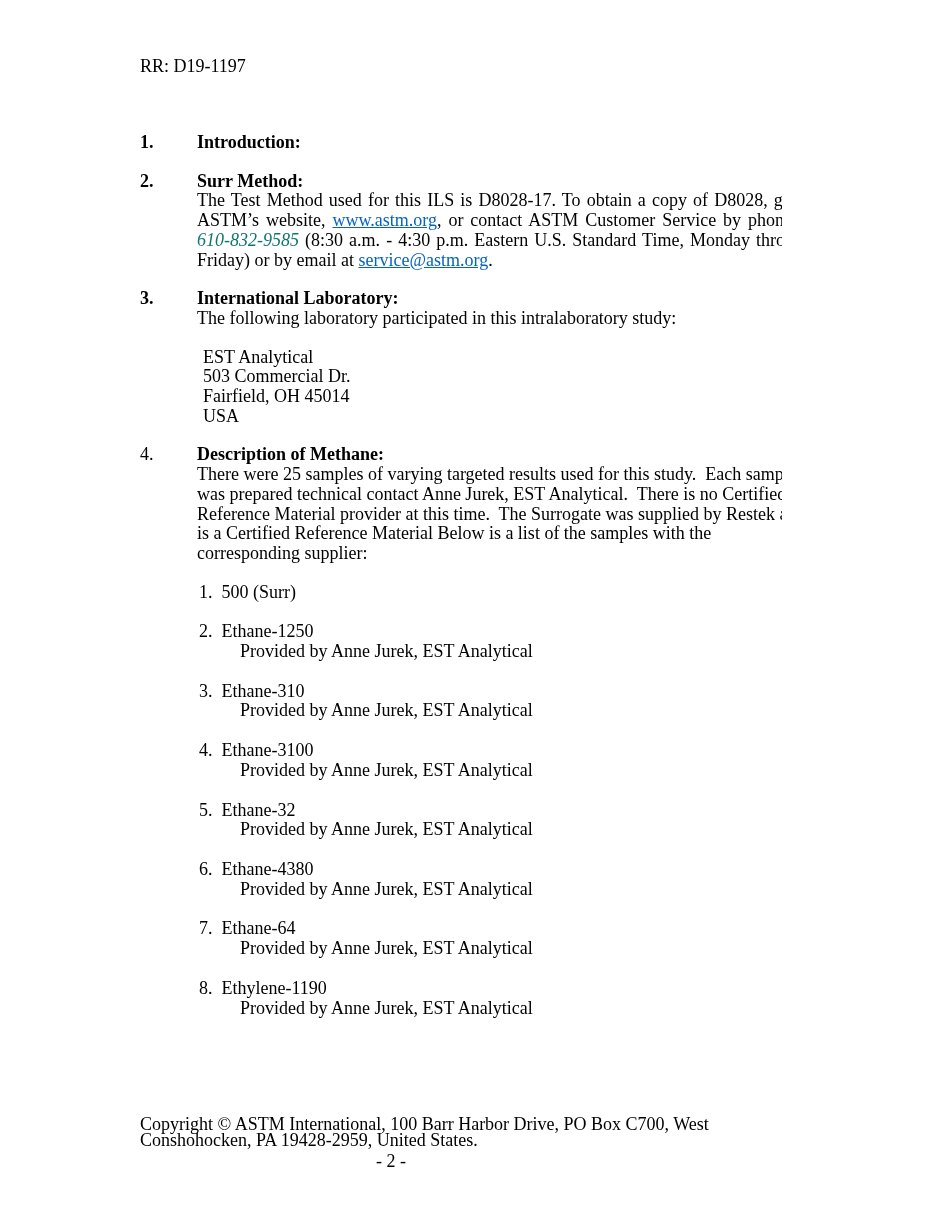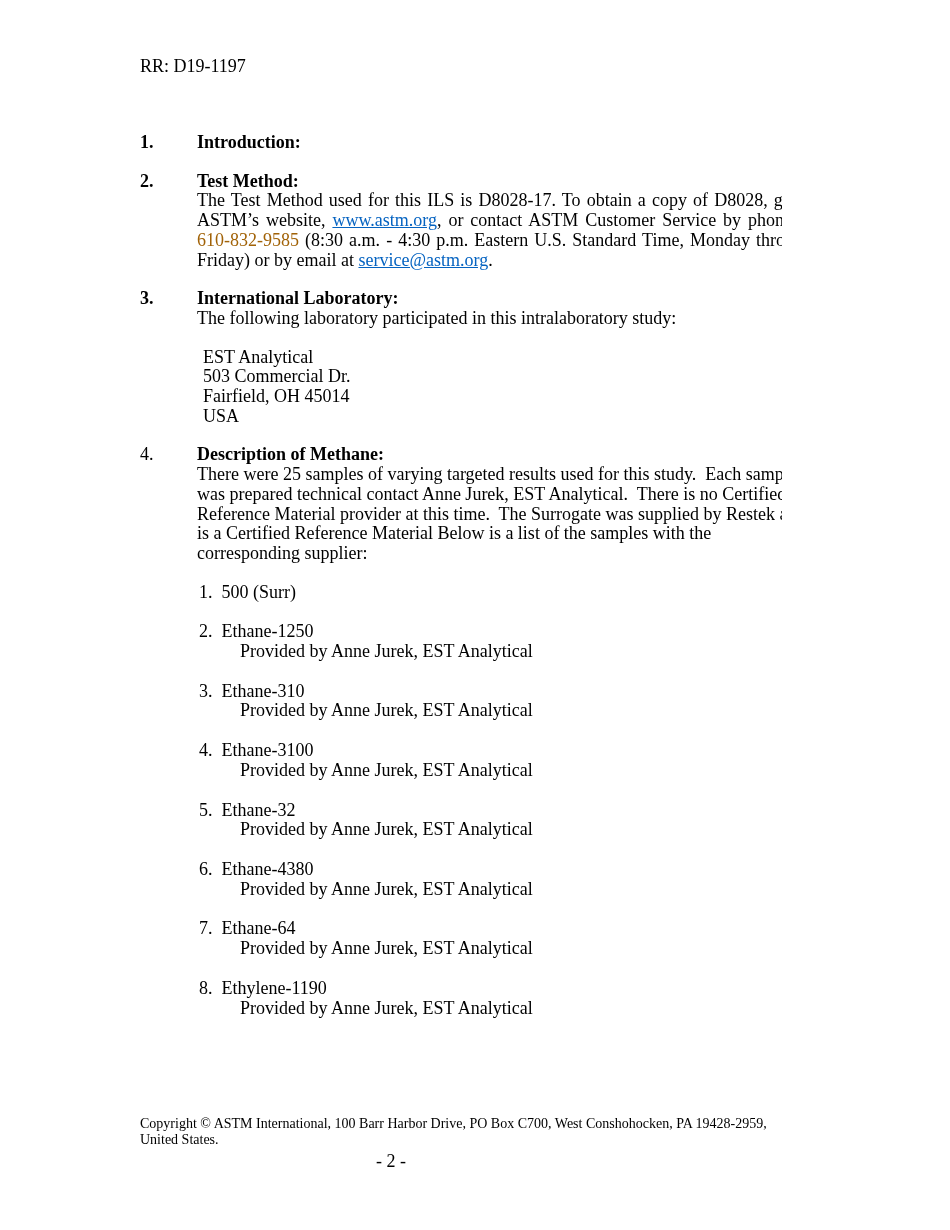--- a/index.html
+++ b/index.html
@@ -45,26 +45,26 @@
   .address { margin-top: 19px; padding-left: 6px; }
   .samples { margin-top: 19px; padding-left: 2px; }
   .sample { margin-bottom: 20px; }
   .sample .s-num { display: inline-block; min-width: 18px; }
   .sample-provider { padding-left: 41px; }
   a.link {
     color: #0563c1;
     text-decoration: underline;
     cursor: pointer;
   }
-  .phone { color: #a16207; }
+  .phone { color: #0f766e; font-style: italic; }
   .footer {
     position: absolute;
     left: 140px;
     top: 1116px;
-    font-size: 14px;
+    font-size: 18px;
     line-height: 16px;
   }
   .pagenum {
     position: absolute;
     left: 0;
     top: 1152px;
     width: 100%;
     text-align: center;
   }
 </style>
@@ -77,21 +77,21 @@
 
   <div class="content">
 
     <div class="section">
       <span class="sec-num">1.</span>
       <div class="sec-title">Introduction:</div>
     </div>
 
     <div class="section">
       <span class="sec-num">2.</span>
-      <div class="sec-title">Test Method:</div>
+      <div class="sec-title">Surr Method:</div>
       <p class="sec-body"><span>The Test Method used for this ILS is D8028-17. To obtain a copy of D8028, go to ASTM’s website, </span><a class="link">www.astm.org</a><span>, or contact ASTM Customer Service by phone at </span><span class="phone">610-832-9585</span><span> (8:30 a.m. - 4:30 p.m. Eastern U.S. Standard Time, Monday through Friday) or by email at </span><a class="link">service@astm.org</a><span>.</span></p>
     </div>
 
     <div class="section">
       <span class="sec-num">3.</span>
       <div class="sec-title">International Laboratory:</div>
       <p class="sec-body left">The following laboratory participated in this intralaboratory study:</p>
       <div class="address">
         <div>EST Analytical</div>
         <div>503 Commercial Dr.</div>

